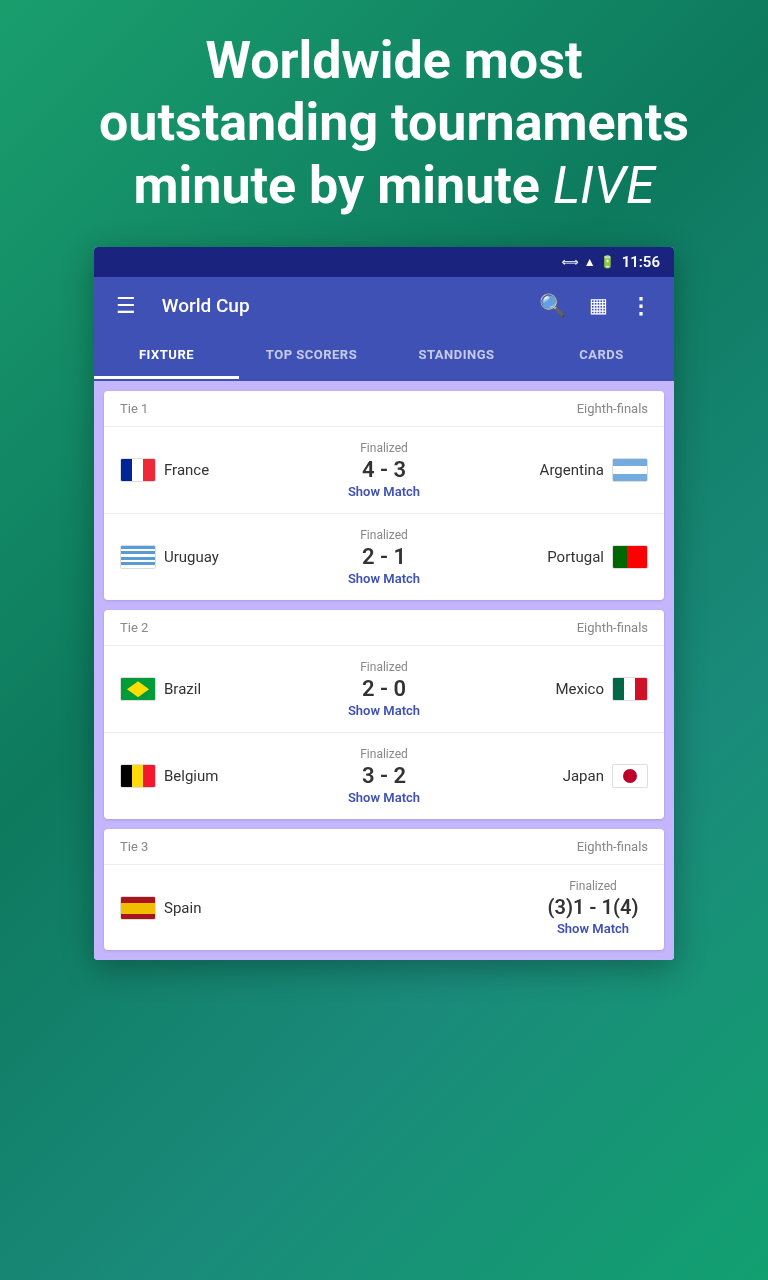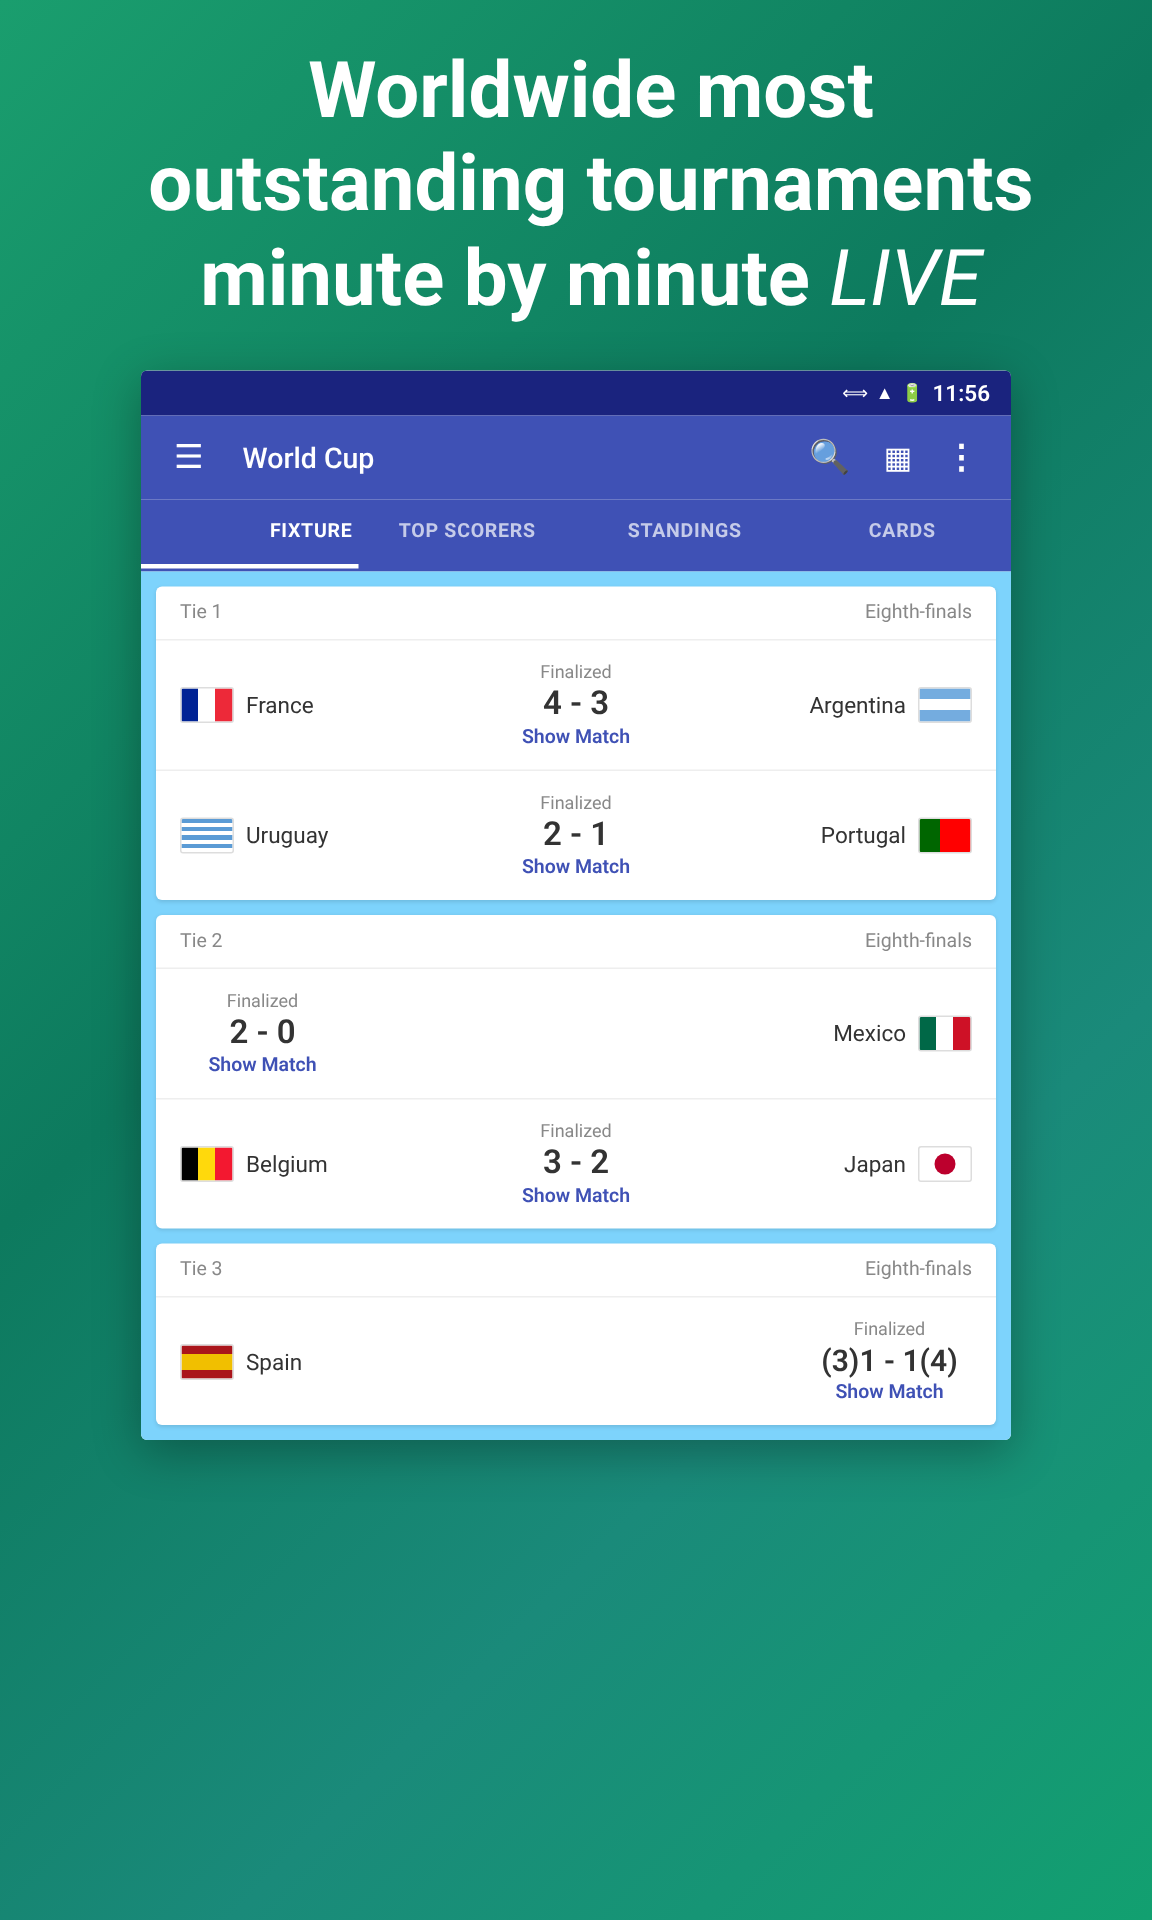--- a/index.html
+++ b/index.html
@@ -107,26 +107,25 @@
       font-size: 13px;
       font-weight: 700;
       letter-spacing: 0.5px;
       cursor: pointer;
       border-bottom: 3px solid transparent;
       text-transform: uppercase;
     }
     .tab.active {
       color: white;
       border-bottom: 3px solid white;
-      text-align: right;
     }
 
     
     .content {
-      background: #7dd3fc;
+      background: #c4b5fd;
       padding: 10px;
       display: flex;
       flex-direction: column;
       gap: 10px;
     }
 
     
     .match-card {
       background: white;
       border-radius: 4px;
@@ -379,20 +378,24 @@
     </div>
 
     <div class="match-card">
       <div class="card-header">
         <span>Tie  2</span>
         <span>Eighth-finals</span>
       </div>
       <div class="divider"></div>
 
       <div class="match-row">
+        <div class="team-left">
+          <div class="flag-brazil"></div>
+          <span class="team-name">Brazil</span>
+        </div>
         <div class="score-block">
           <div class="finalized-label">Finalized</div>
           <div class="score">2 - 0</div>
           <div class="show-match">Show Match</div>
         </div>
         <div class="team-right">
           <span class="team-name">Mexico</span>
           <div class="flag-mexico"></div>
         </div>
       </div>

